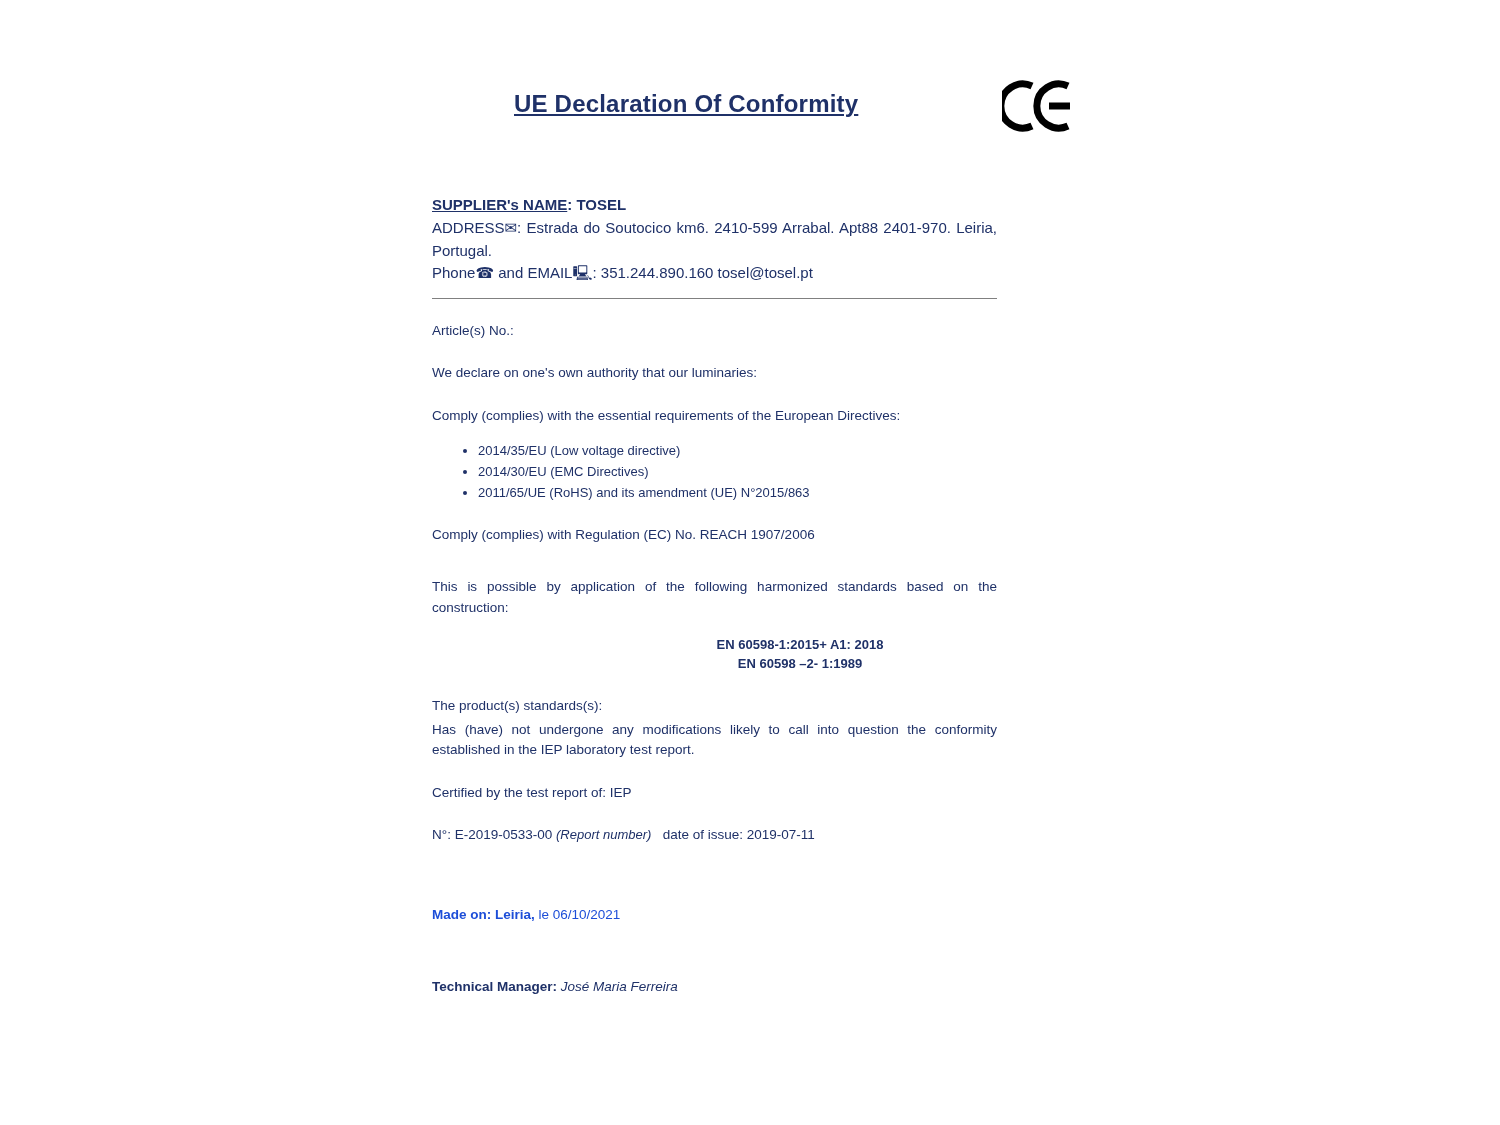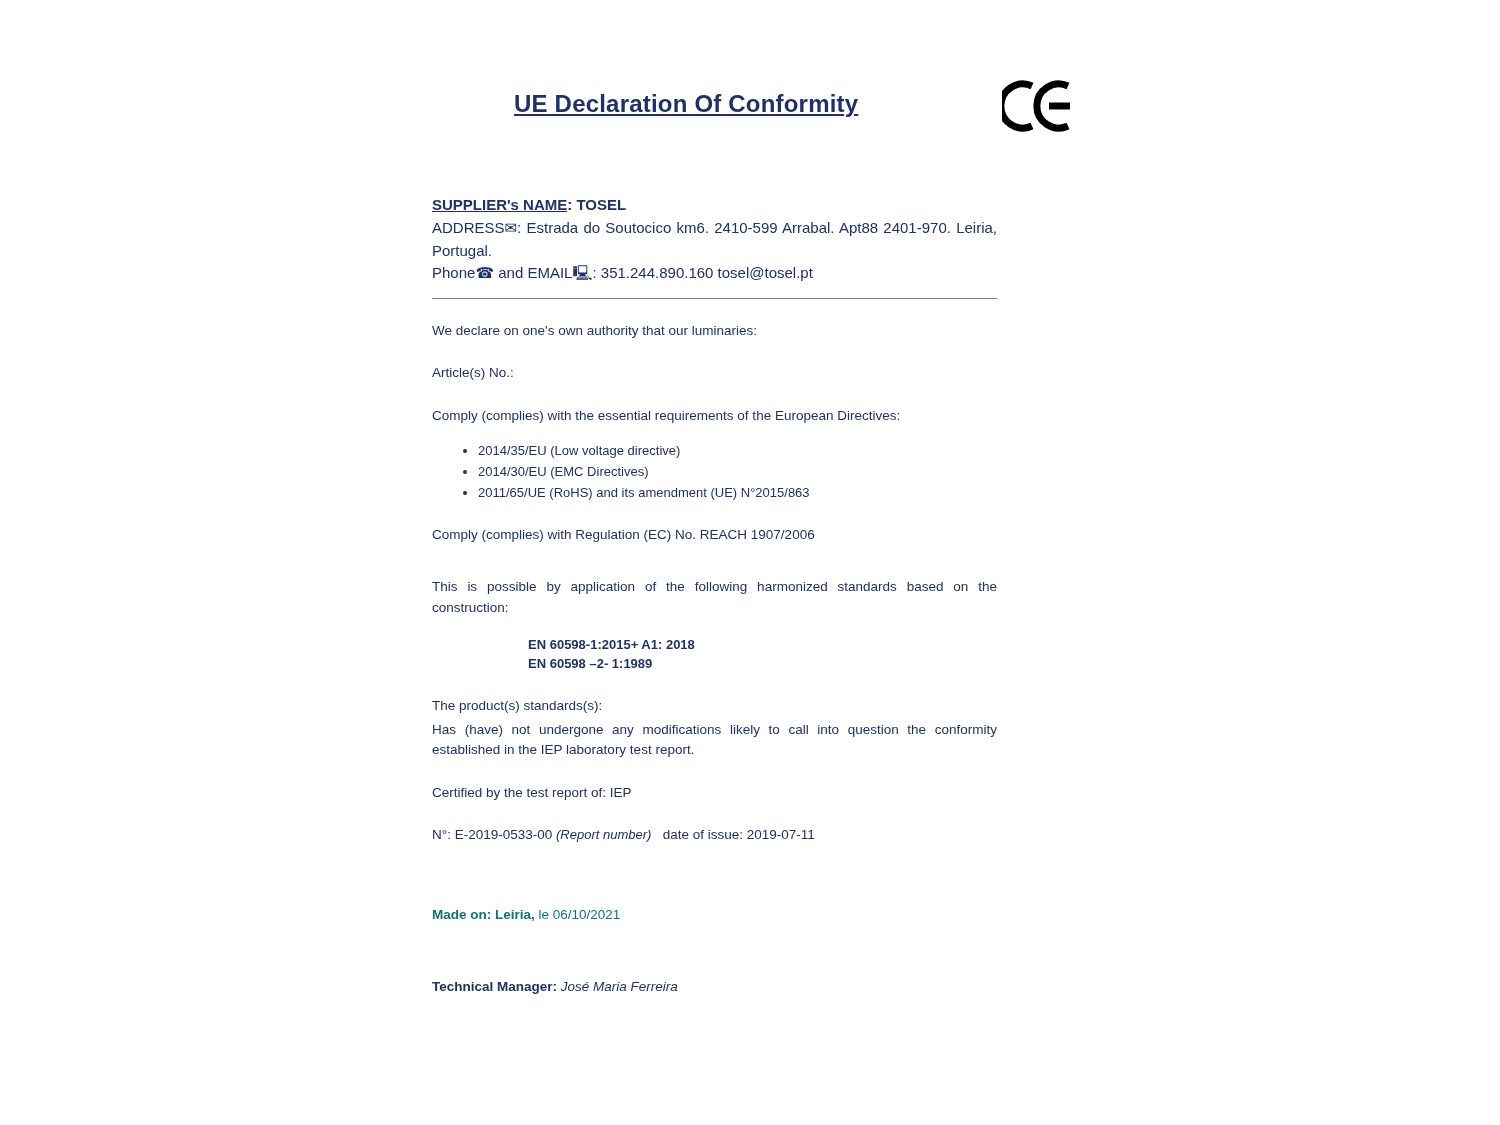--- a/index.html
+++ b/index.html
@@ -88,40 +88,41 @@
     line-height: 1.62;
     color: #1f3168;
   }
   .standards {
     margin-top: 17px;
     padding-left: 96px;
     font-size: 13px;
     font-weight: bold;
     line-height: 1.5;
     color: #1f3168;
+    text-align: center;
   }
   .justify-block {
     width: 565px;
     text-align: justify;
     text-justify: inter-word;
   }
   .small-italic {
     font-size: 13px;
     font-style: italic;
   }
   .bold {
     font-weight: bold;
   }
   .italic {
     font-style: italic;
   }
   .made-on {
     margin-top: 60px;
     font-size: 13.5px;
-    color: #0f766e;
+    color: #1d4ed8;
   }
   .tech-manager {
     margin-top: 52px;
     font-size: 13.5px;
     color: #1f3168;
   }
   .signature {
     position: relative;
     margin-top: 22px;
     margin-left: 18px;
@@ -170,23 +171,23 @@
         <span>ADDRESS</span><span>✉</span><span>: Estrada do Soutocico km6. 2410-599 Arrabal. Apt88 2401-970. Leiria, Portugal.</span>
       </div>
       <div>
         <span>Phone</span><span>☎</span><span> and EMAIL</span><span>🖳</span><span>: 351.244.890.160 tosel@tosel.pt</span>
       </div>
       <div class="rule"></div>
     </div>
 
     <div class="body-text">
 
+      <div class="p">Article(s) No.:</div>
+
       <div class="p">We declare on one's own authority that our luminaries:</div>
-
-      <div class="p">Article(s) No.:</div>
 
       <div class="p">Comply (complies) with the essential requirements of the European Directives:</div>
 
       <ul class="directives">
         <li>2014/35/EU (Low voltage directive)</li>
         <li>2014/30/EU (EMC Directives)</li>
         <li>2011/65/UE (RoHS) and its amendment (UE) N°2015/863</li>
       </ul>
 
       <div class="p">Comply (complies) with Regulation (EC) No. REACH 1907/2006</div>

